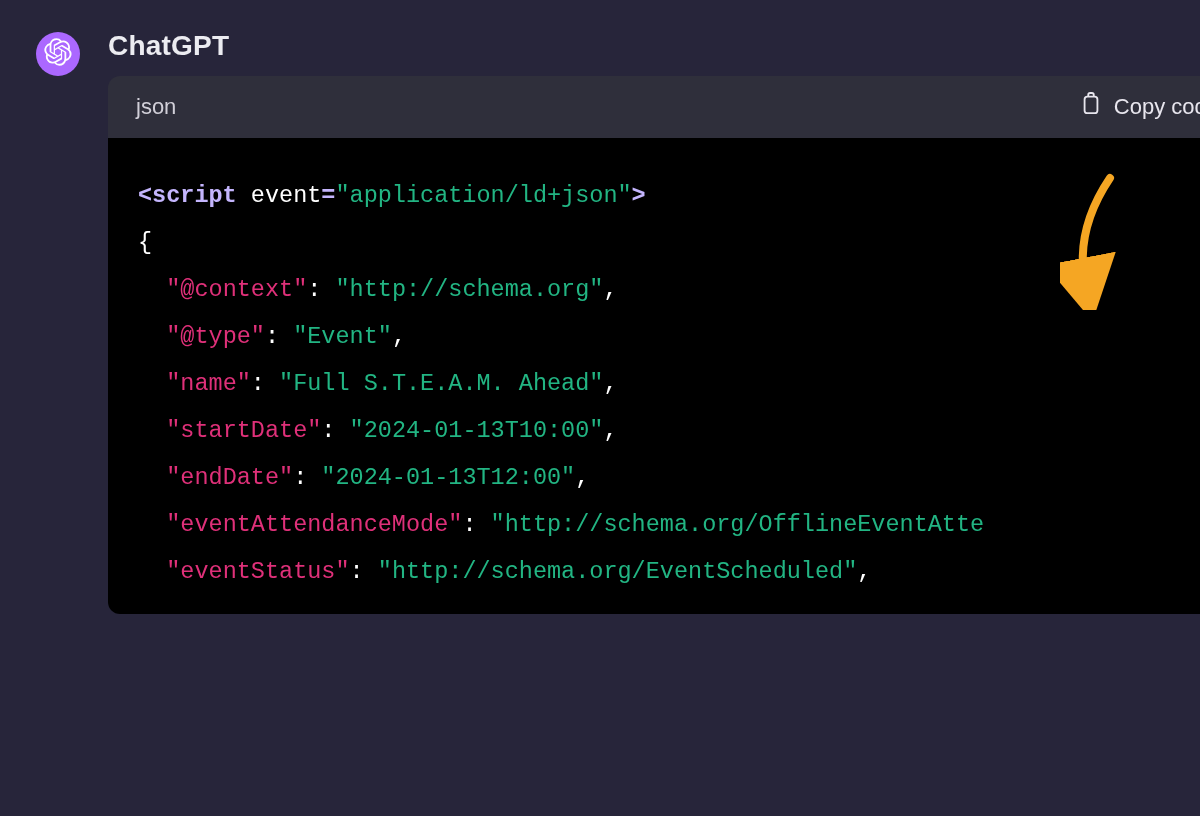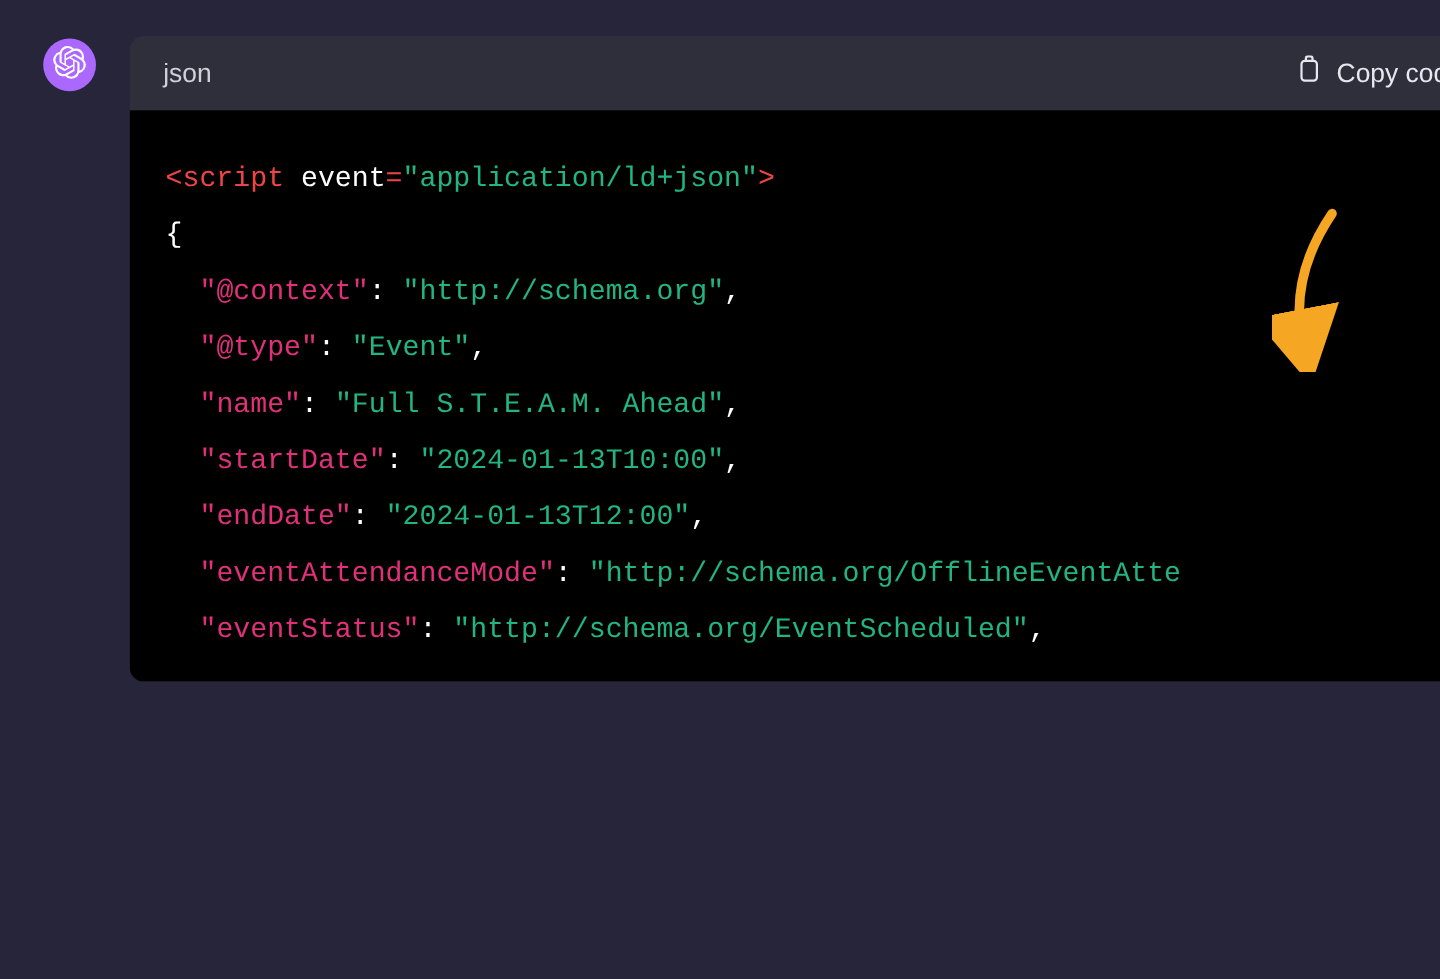--- a/index.html
+++ b/index.html
@@ -82,21 +82,21 @@
     background: #000000;
     padding: 34px 0 0 30px;
     font-family: "SFMono-Regular", Consolas, "Liberation Mono", Menlo, monospace;
     font-size: 23.5px;
     line-height: 2.0;
     white-space: pre;
     overflow: hidden;
     height: 476px;
     color: #ffffff;
   }
-  .tok-tag   { color: #ef4444; }
+  .tok-tag   { color: #c4b5fd; font-weight: bold; }
   .tok-attr  { color: #ffffff; }
   .tok-str   { color: #22b583; }
   .tok-punc  { color: #ffffff; }
   .tok-key   { color: #df3079; }
 
   .arrow {
     position: absolute;
     top: 170px;
     left: 1060px;
     pointer-events: none;
@@ -107,20 +107,21 @@
 
 <div class="message">
   <div class="avatar">
     <span>
       <svg viewBox="0 0 41 41" fill="none">
           <path d="M37.532 16.87a9.963 9.963 0 0 0-.856-8.184 10.078 10.078 0 0 0-10.855-4.835A9.964 9.964 0 0 0 18.306.5a10.079 10.079 0 0 0-9.614 6.977 9.967 9.967 0 0 0-6.664 4.834 10.08 10.08 0 0 0 1.24 11.817 9.965 9.965 0 0 0 .856 8.185 10.079 10.079 0 0 0 10.855 4.835 9.965 9.965 0 0 0 7.516 3.35 10.078 10.078 0 0 0 9.617-6.981 9.967 9.967 0 0 0 6.663-4.834 10.079 10.079 0 0 0-1.243-11.813ZM22.498 37.886a7.474 7.474 0 0 1-4.799-1.735c.061-.033.168-.091.237-.134l7.964-4.6a1.294 1.294 0 0 0 .655-1.134V19.054l3.366 1.944a.12.12 0 0 1 .066.092v9.299a7.505 7.505 0 0 1-7.49 7.496ZM6.392 31.006a7.471 7.471 0 0 1-.894-5.023c.06.036.162.099.237.141l7.964 4.6a1.297 1.297 0 0 0 1.308 0l9.724-5.614v3.888a.12.12 0 0 1-.048.103l-8.051 4.649a7.504 7.504 0 0 1-10.24-2.744ZM4.297 13.62A7.469 7.469 0 0 1 8.2 10.333c0 .068-.004.19-.004.274v9.201a1.294 1.294 0 0 0 .654 1.132l9.723 5.614-3.366 1.944a.12.12 0 0 1-.114.01L7.04 23.856a7.504 7.504 0 0 1-2.743-10.237Zm27.658 6.437-9.724-5.615 3.367-1.943a.121.121 0 0 1 .113-.01l8.052 4.648a7.498 7.498 0 0 1-1.158 13.528v-9.476a1.293 1.293 0 0 0-.65-1.132Zm3.35-5.043c-.059-.037-.162-.099-.236-.141l-7.965-4.6a1.298 1.298 0 0 0-1.308 0l-9.723 5.614v-3.888a.12.12 0 0 1 .048-.103l8.05-4.645a7.497 7.497 0 0 1 11.135 7.763Zm-21.063 6.929-3.367-1.944a.12.12 0 0 1-.065-.092v-9.299a7.497 7.497 0 0 1 12.293-5.756 6.94 6.94 0 0 0-.236.134l-7.965 4.6a1.294 1.294 0 0 0-.654 1.132l-.006 11.225Zm1.829-3.943 4.33-2.501 4.332 2.5v5l-4.331 2.5-4.331-2.5V18Z" fill="#fff"></path>
         </svg>
     </span>
   </div>
   <div class="content">
+    <div class="author">ChatGPT</div>
 
     <div class="code-block">
       <div class="code-header">
         <span class="code-lang">json</span>
         <button class="copy-btn">
           <span>
             <svg viewBox="0 0 24 26" fill="none" stroke="#e8e6ee" stroke-width="2">
               <rect x="5" y="5" width="14" height="18" rx="3" ry="3"></rect>
               <path d="M9 5 V3 a2 2 0 0 1 2 -2 h2 a2 2 0 0 1 2 2 V5"></path>
             </svg>

